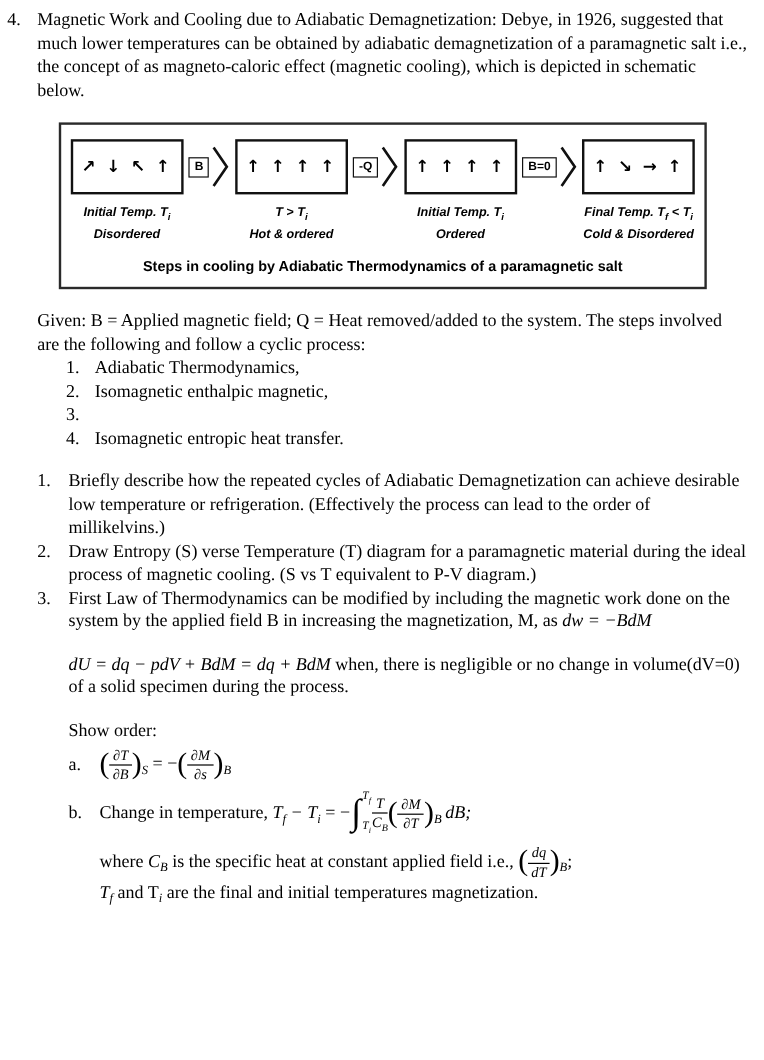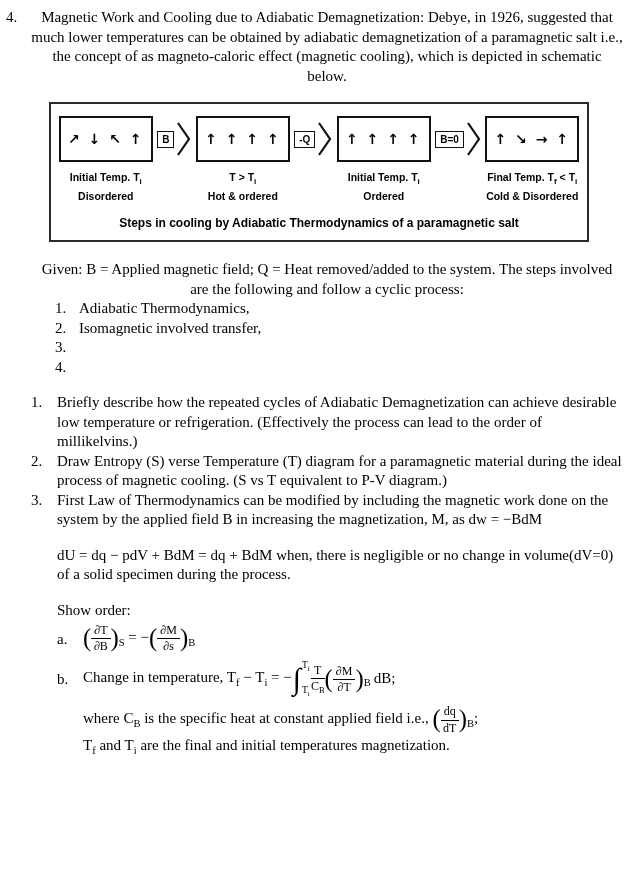--- a/index.html
+++ b/index.html
@@ -6,35 +6,35 @@
   html, body { margin: 0; padding: 0; background: #ffffff; }
   body {
     width: 637px; min-height: 883px;
     font-family: "Liberation Serif", serif;
     font-size: 15px; color: #000;
     padding: 8px 14px 12px 6px;
   }
   .problem { display: flex; }
   .pnum { width: 25px; flex: none; line-height: 1.3; }
   .pbody { flex: 1; min-width: 0; }
-  .para { margin: 0 0 16px 0; line-height: 1.3; text-align: center; }
+  .para { margin: 0 0 16px 0; line-height: 1.3; }
 
   
   .schematic { border: 2px solid #2a2a2a; padding: 12px 8px 10px; margin: 2px 34px 18px 18px; }
   .schem-row { display: flex; align-items: flex-start; justify-content: space-between; }
   .stage { display: flex; flex-direction: column; align-items: center; }
   .spin-box {
     border: 2px solid #111; height: 46px; padding: 0 7px;
     display: flex; align-items: center; justify-content: center;
     font-family: "DejaVu Sans", sans-serif; font-weight: bold; font-size: 14px;
     letter-spacing: 2px; white-space: nowrap;
   }
   .stage-temp, .stage-state {
     font-family: "Liberation Sans", sans-serif; font-weight: bold;
-    font-size: 10.5px; margin-top: 9px; white-space: nowrap;
+    font-size: 10.5px; margin-top: 9px; white-space: nowrap; font-style: italic;
   }
   .stage-state { margin-top: 4px; }
   .stage-temp sub { font-size: 8px; }
   .conn { display: flex; align-items: center; height: 46px; flex: none; padding: 0 1px; }
   .badge {
     border: 1.5px solid #111; background: #fff;
     font-family: "Liberation Sans", sans-serif; font-weight: bold;
     font-size: 10px; padding: 2px 4px; white-space: nowrap;
   }
   .chev { display: block; margin-left: 2px; }
@@ -46,21 +46,21 @@
   
   .li { display: flex; line-height: 1.3; }
   .lnum { flex: none; }
   .steps { margin: 0 0 16px 24px; }
   .steps .lnum { width: 24px; }
   .qs { margin: 0; }
   .qs .lnum { width: 26px; }
   .qtext { flex: 1; min-width: 0; }
 
   
-  .mi { }
+  .mi { font-style: italic; }
   sub { font-size: 70%; }
   .frac { display: inline-block; vertical-align: middle; text-align: center; line-height: 1.1; font-size: 12px; }
   .frac .ft { display: block; border-bottom: 1px solid #000; padding: 0 3px 1px; }
   .frac .fb { display: block; padding-top: 1px; }
   .bigp { font-size: 165%; vertical-align: middle; line-height: 1; font-style: normal; }
   .fline { display: flex; margin: 2px 0 8px; line-height: 1.35; }
   .fline .fnum { width: 26px; flex: none; align-self: center; }
   .fbody { flex: 1; min-width: 0; }
   .int-wrap { display: inline-flex; align-items: center; vertical-align: middle; margin: 0 1px; }
   .int-sign { font-size: 30px; line-height: 1; }
@@ -142,27 +142,28 @@
 
     <p class="para" style="margin-bottom:0;">Given: B = Applied magnetic field; Q = Heat removed/added to the system. The steps involved are the following and follow a cyclic process:</p>
 
     <div class="steps">
       <div class="li">
           <span class="lnum">1.</span>
           <span>Adiabatic Thermodynamics,</span>
         </div>
       <div class="li">
           <span class="lnum">2.</span>
-          <span>Isomagnetic involved transfer,</span>
+          <span>Isomagnetic enthalpic magnetic,</span>
         </div>
       <div class="li">
           <span class="lnum">3.</span>
         </div>
       <div class="li">
           <span class="lnum">4.</span>
+          <span>Isomagnetic entropic heat transfer.</span>
         </div>
     </div>
 
 
     <div class="qs">
       <div class="li">
         <span class="lnum">1.</span>
         <span class="qtext">Briefly describe how the repeated cycles of Adiabatic Demagnetization can achieve desirable low temperature or refrigeration.  (Effectively the process can lead to the order of millikelvins.)</span>
       </div>
       <div class="li">

